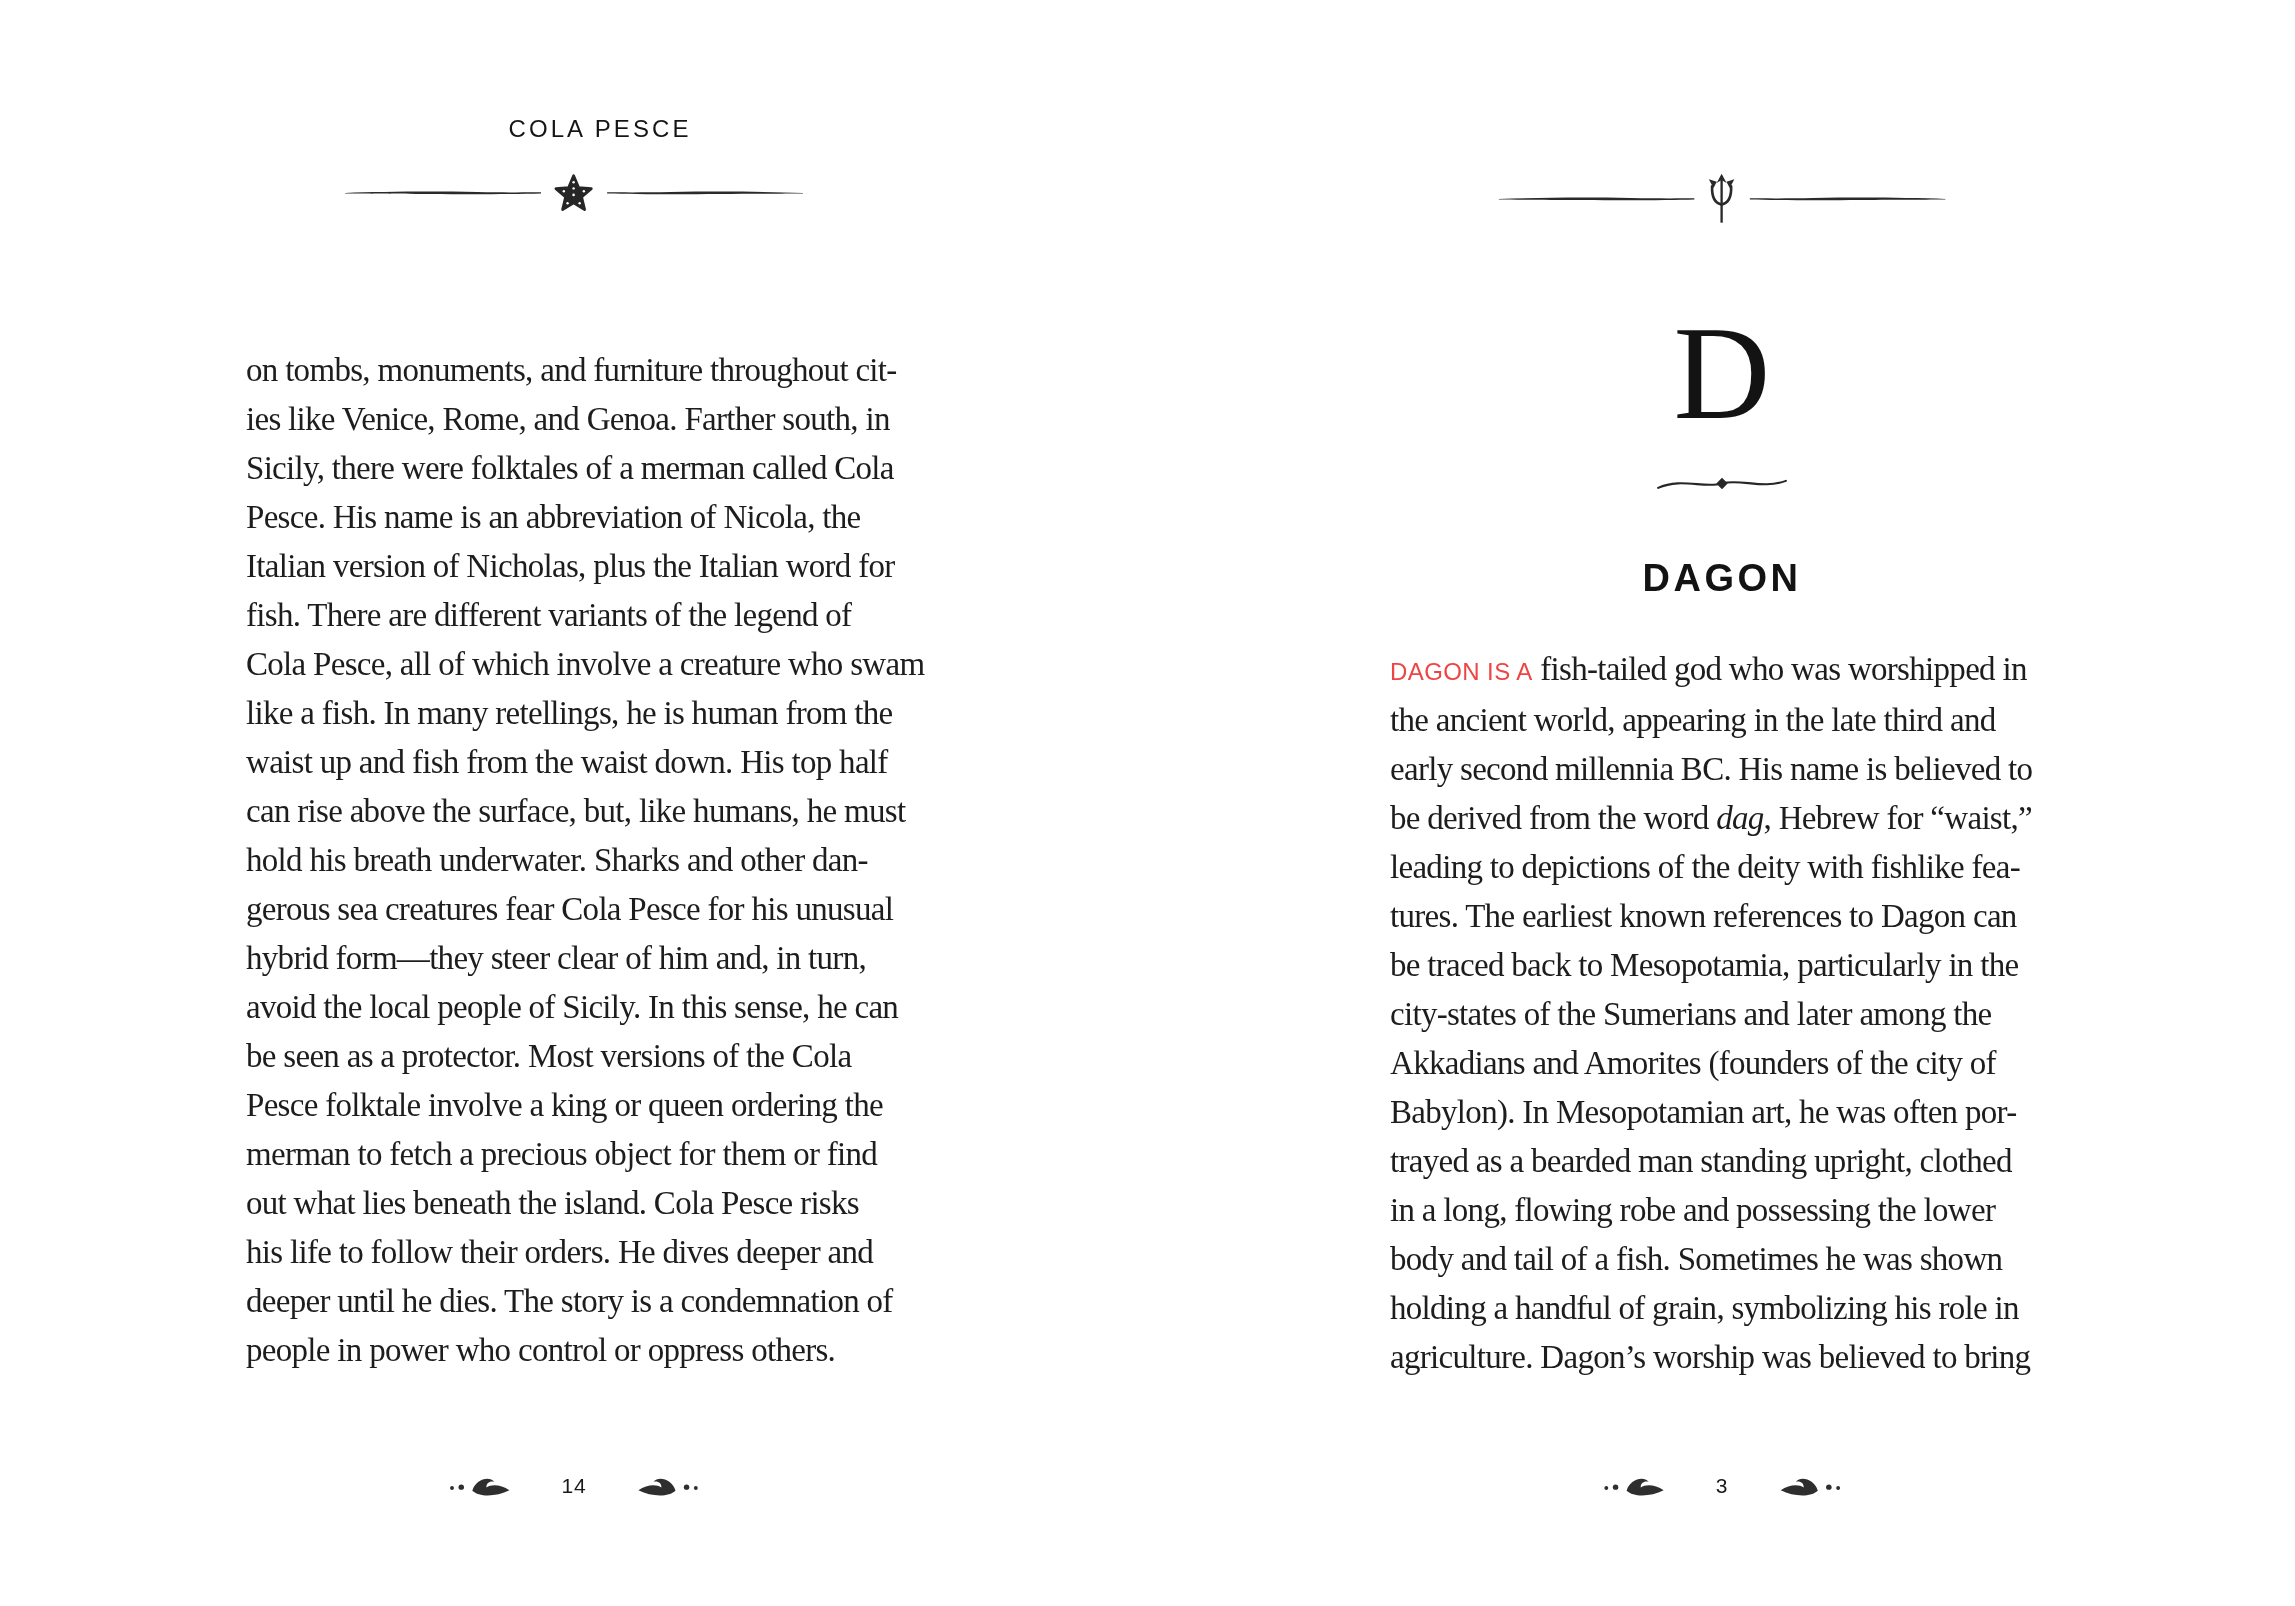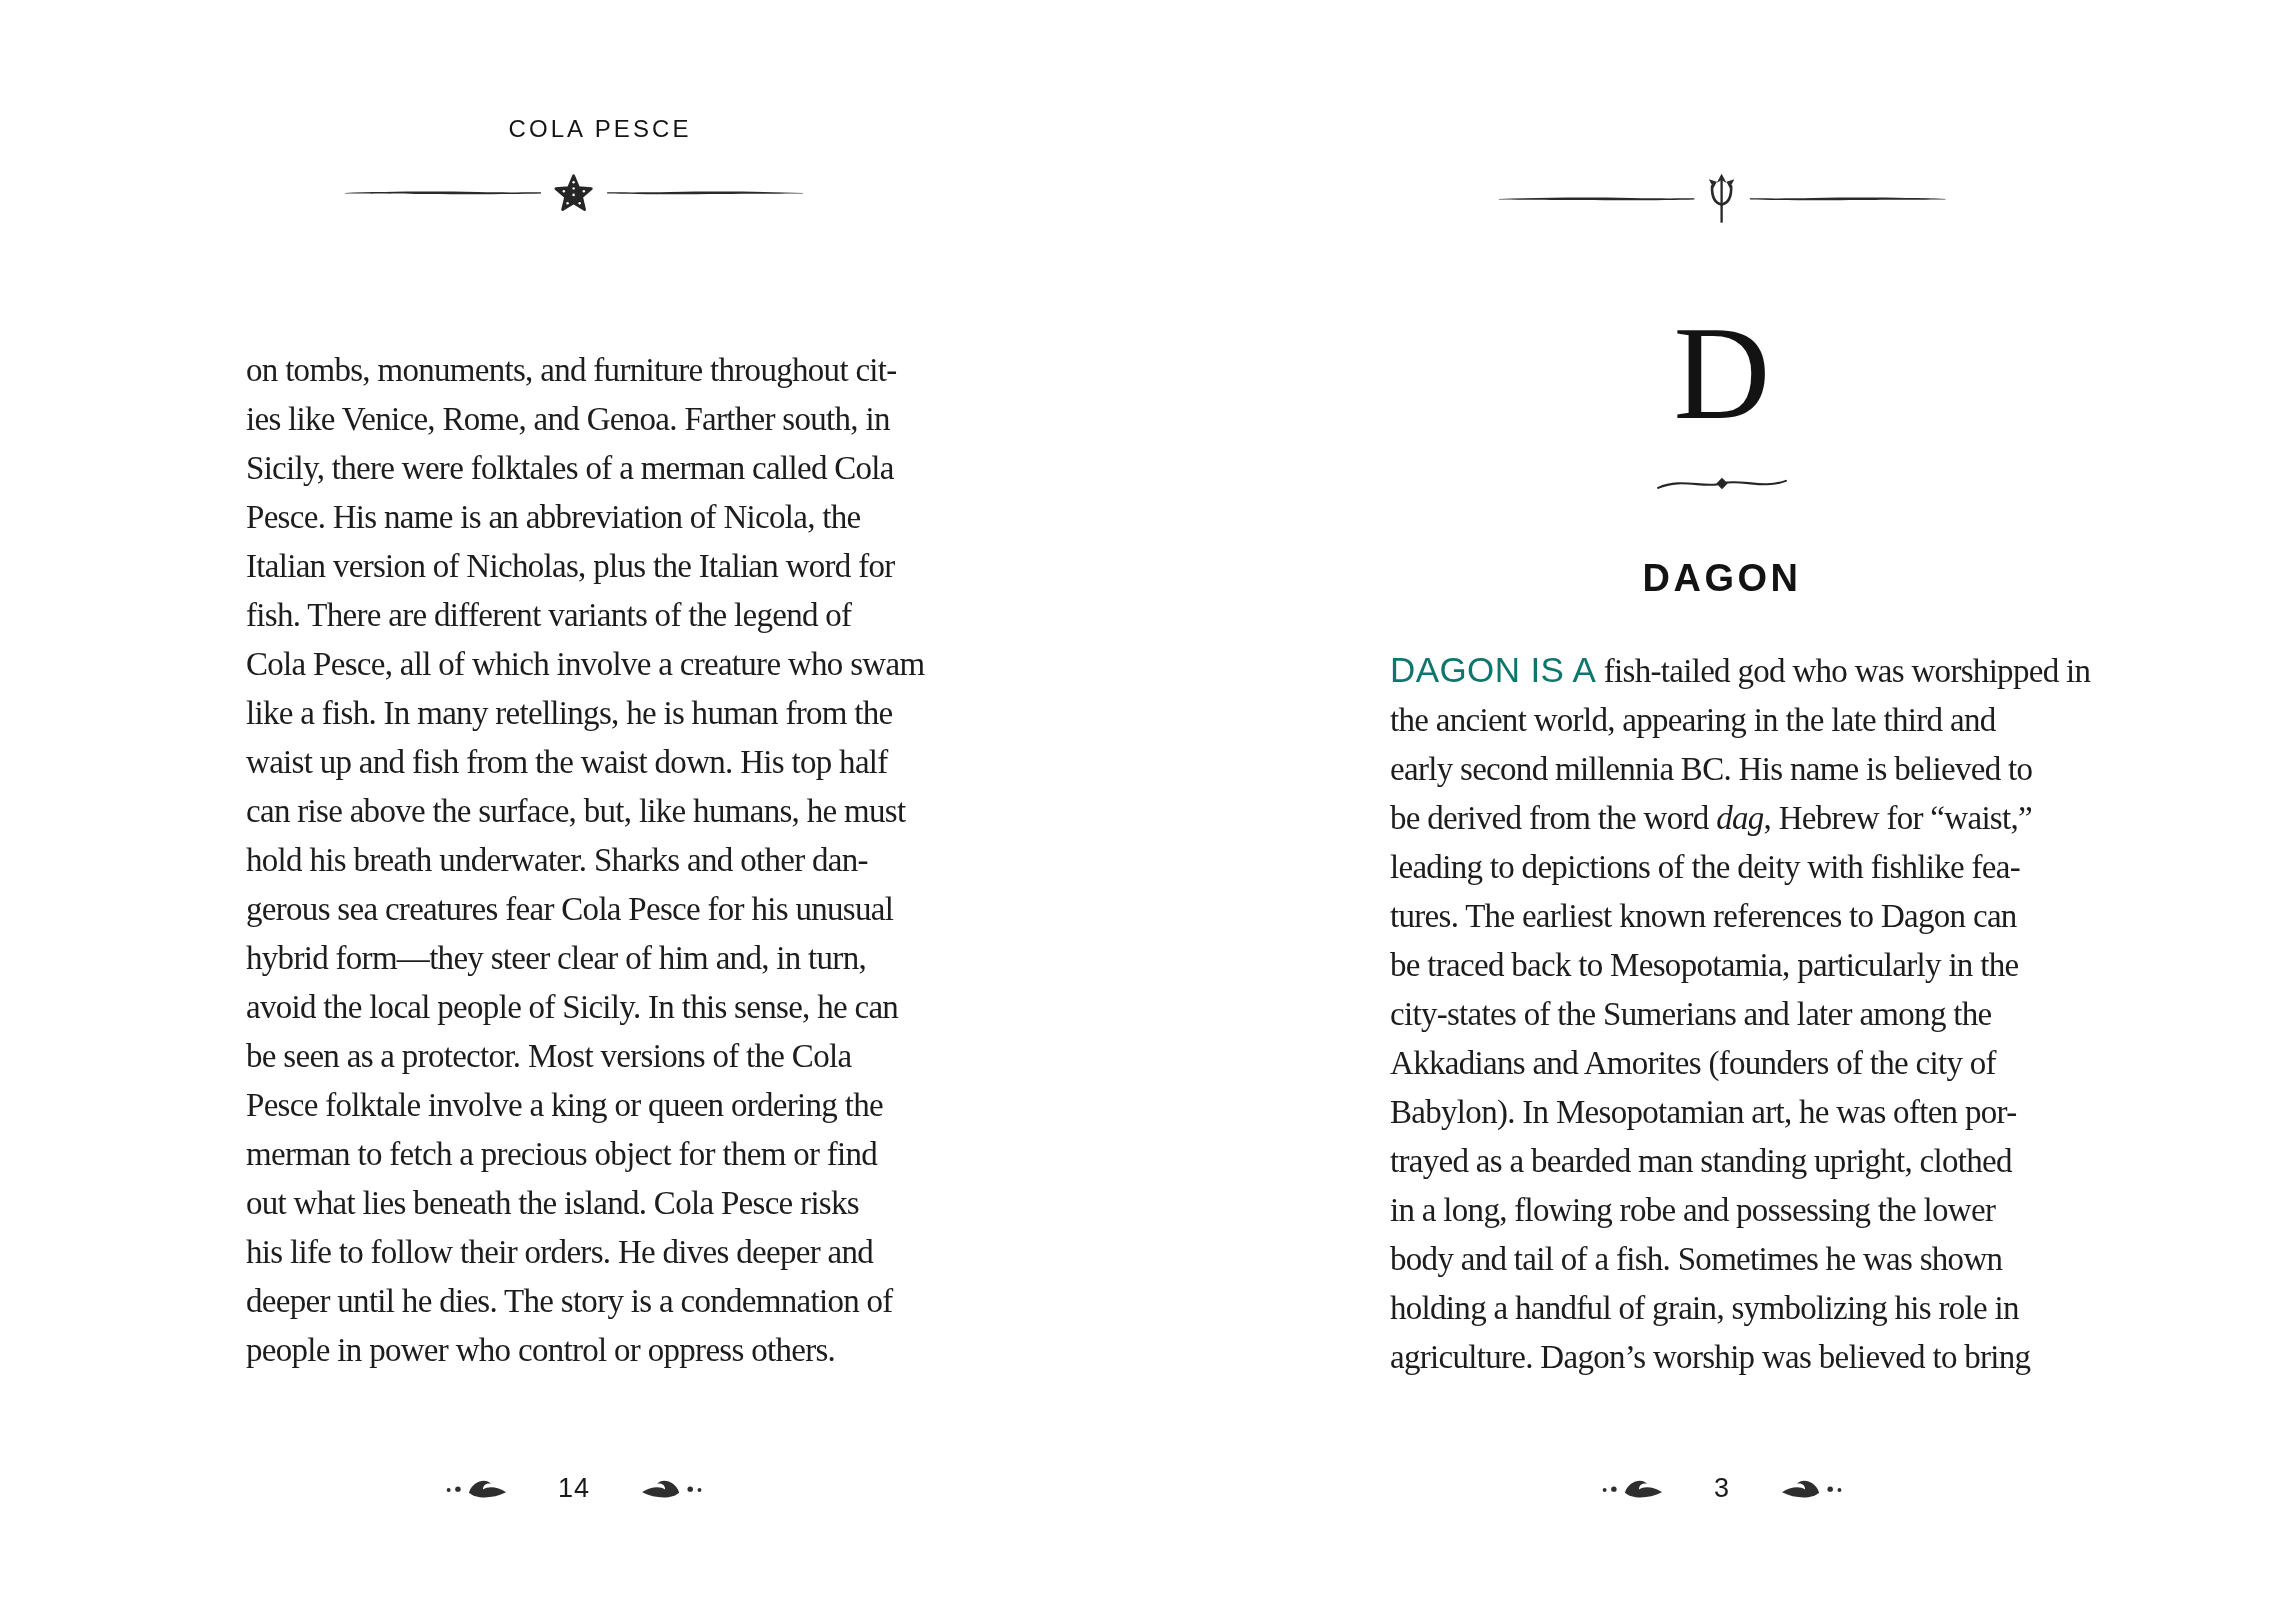--- a/index.html
+++ b/index.html
@@ -35,21 +35,21 @@
     font-size:33px;line-height:49px;letter-spacing:-0.7px;
     color:#1d1d1d;
     margin-left:20px;
   }
   .page-left .body-text{left:226px;top:346px;}
   .page-right .body-text{left:222px;top:645px;}
   .body-text .lines{white-space:pre-line;}
   .body-text .line{white-space:pre;}
   .lead-in{
     font-family:"Liberation Sans",sans-serif;
-    font-size:35px;letter-spacing:0.4px;color:#0f766e;
+    font-size:24px;letter-spacing:0.4px;color:#ef4444;
   }
   .body-text em{font-style:italic;}
 
   .chapter-letter{
     position:absolute;top:307px;left:50%;transform:translateX(-50%);
     font-family:"Liberation Serif",serif;
     font-size:134px;line-height:132px;color:#131313;
   }
   .swash{
     position:absolute;top:473px;left:50%;transform:translateX(-50%);
@@ -60,21 +60,21 @@
     font-size:38px;letter-spacing:3.5px;color:#131313;
     white-space:nowrap;
   }
 
   .page-footer{
     position:absolute;top:1473px;left:50%;transform:translateX(-50%);
     display:flex;align-items:center;gap:44px;
   }
   .page-number{
     font-family:"Liberation Sans",sans-serif;
-    font-size:27px;color:#1a1a1a;letter-spacing:0.9px;
+    font-size:21px;color:#1a1a1a;letter-spacing:0.9px;
   }
   .wave{display:block;}
   .wave.flip{transform:scaleX(-1);}
 
   svg{display:block;}
 </style>
 </head>
 <body>
 
 <div class="spread">

